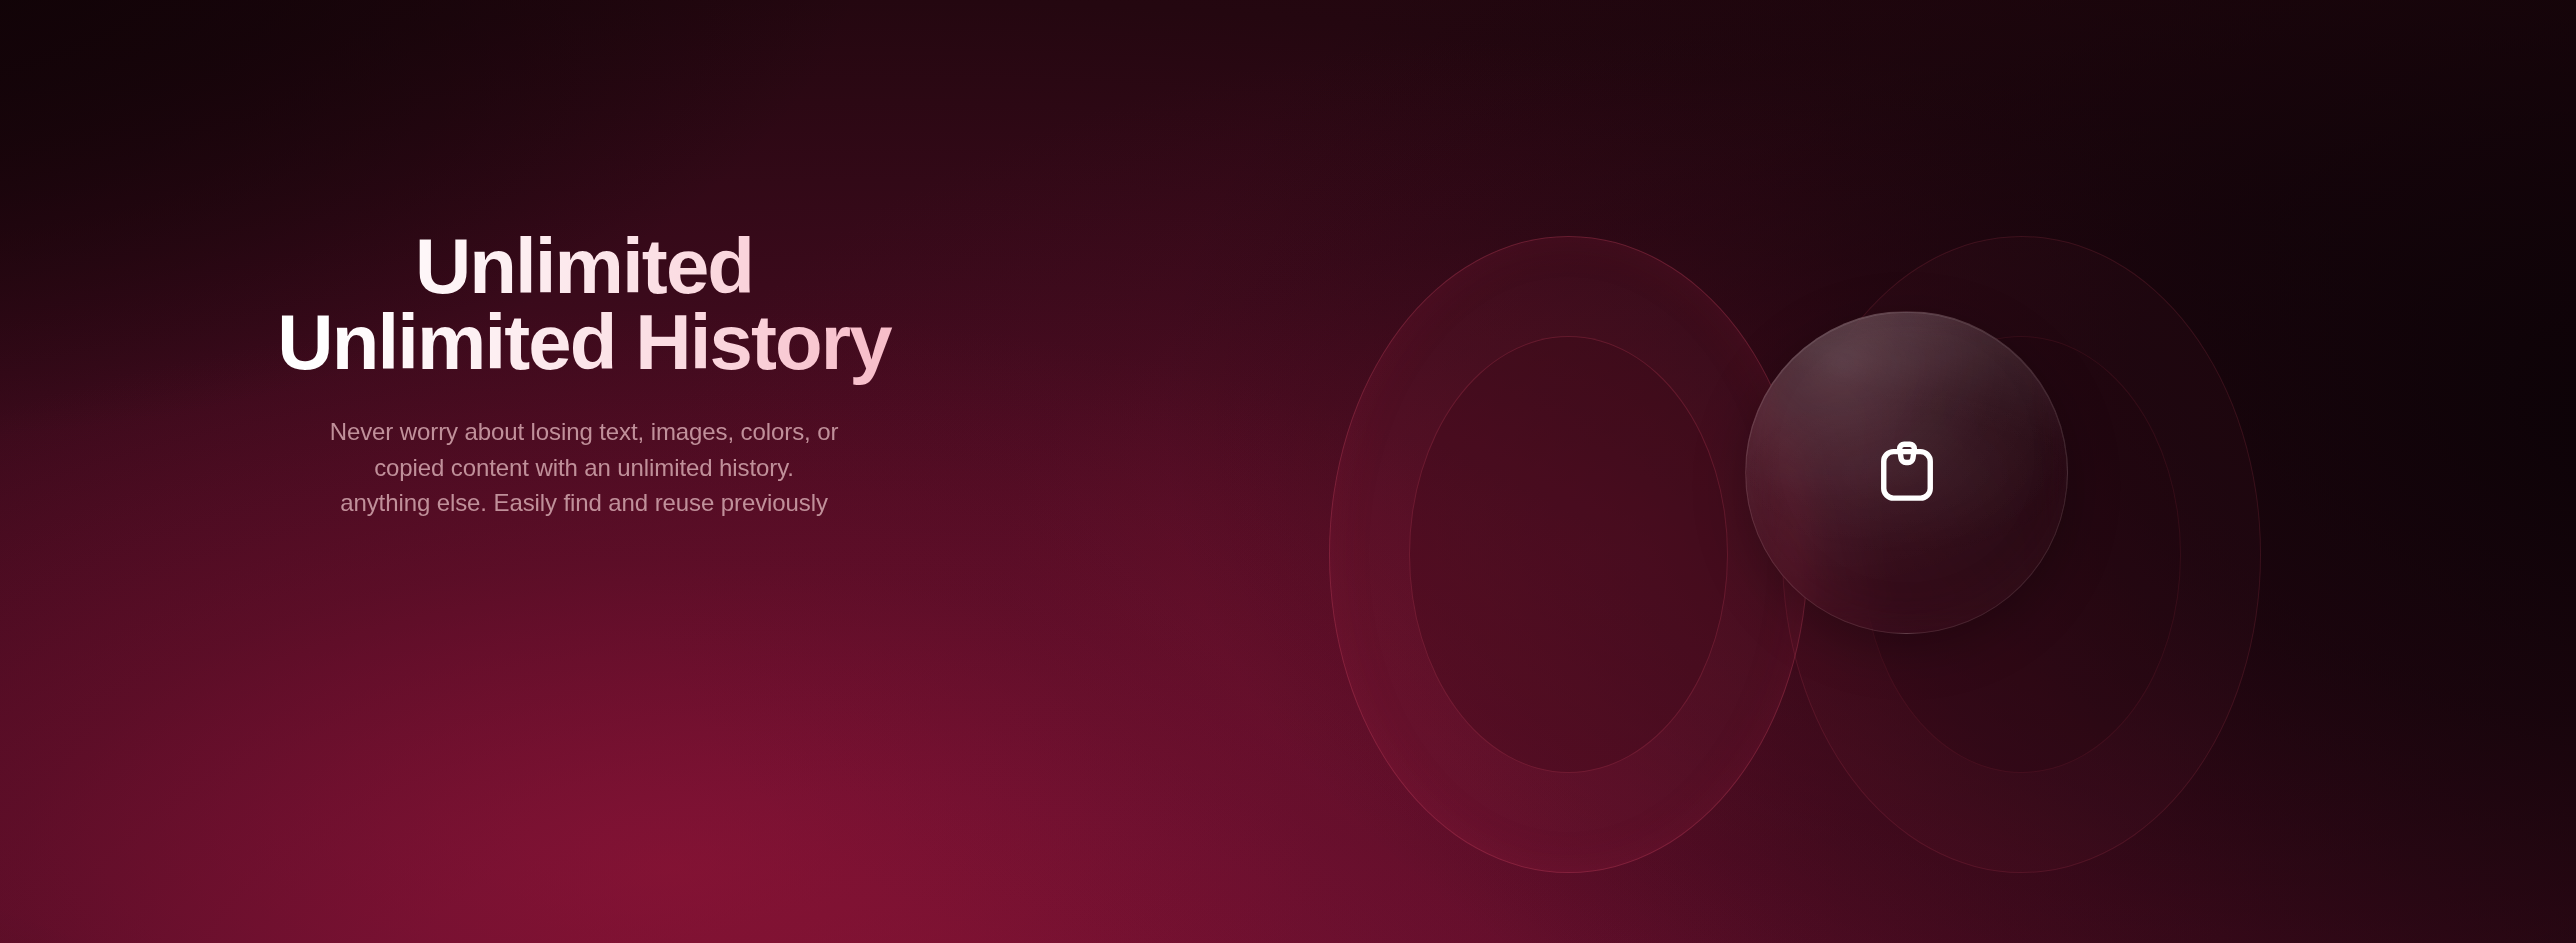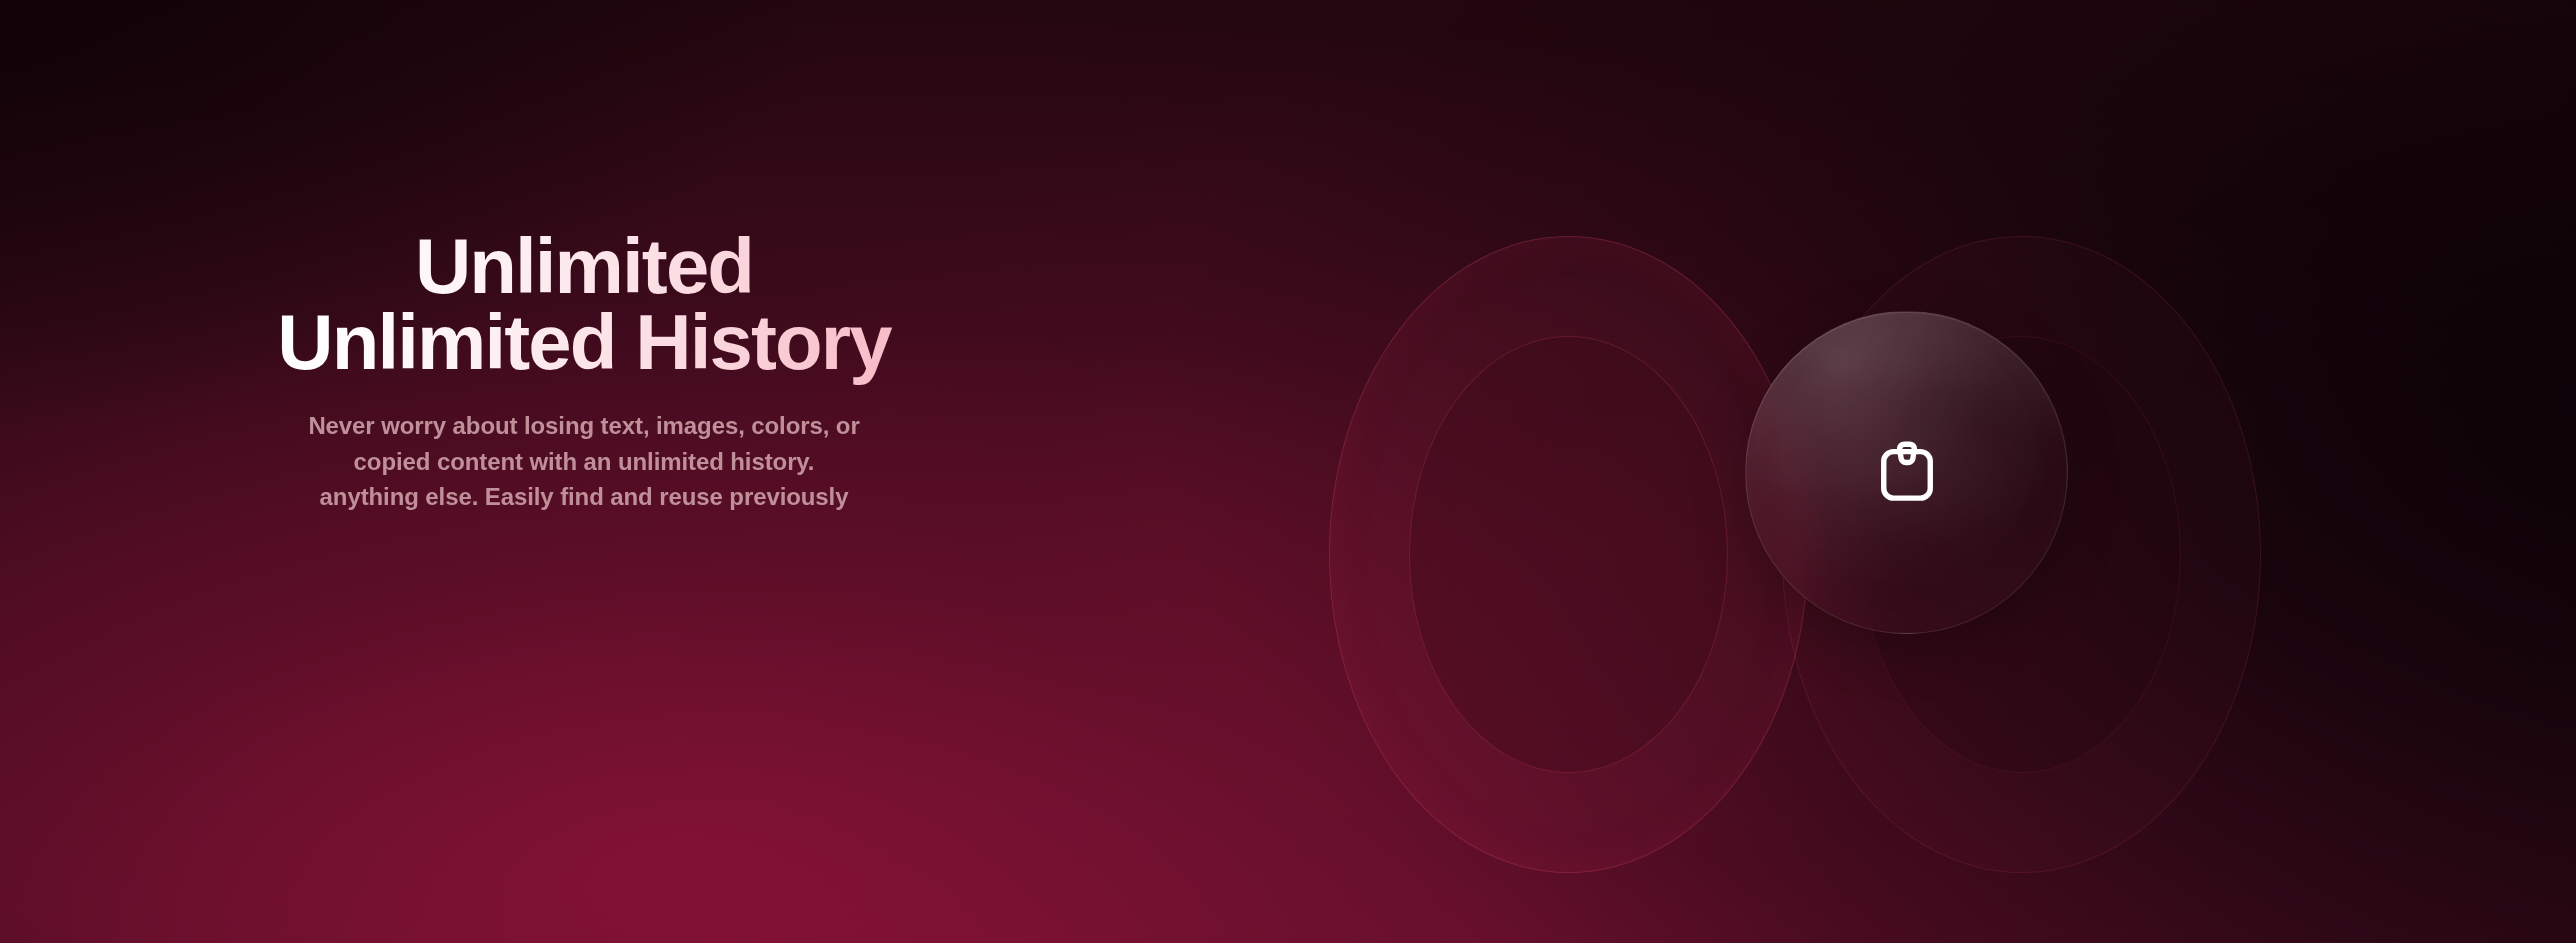--- a/index.html
+++ b/index.html
@@ -146,23 +146,23 @@
       #f3a3b4 100%);
     -webkit-background-clip:text;
     background-clip:text;
     color:transparent;
     -webkit-text-fill-color:transparent;
     white-space:nowrap;
     padding:3px 0 7.5px 0;
   }
   .headline-line { display:block; }
   .subtitle {
-    margin-top:20px;
+    margin-top:26px;
     font-family:"Liberation Sans", sans-serif;
-    font-weight:700;
+    font-weight:400;
     font-size:24px;
     line-height:1.48;
     letter-spacing:-0.1px;
     color:#c0909a;
     max-width:607px;
     margin-left:auto;
     margin-right:auto;
   }
   .subtitle-line { display:block; }
 </style>

